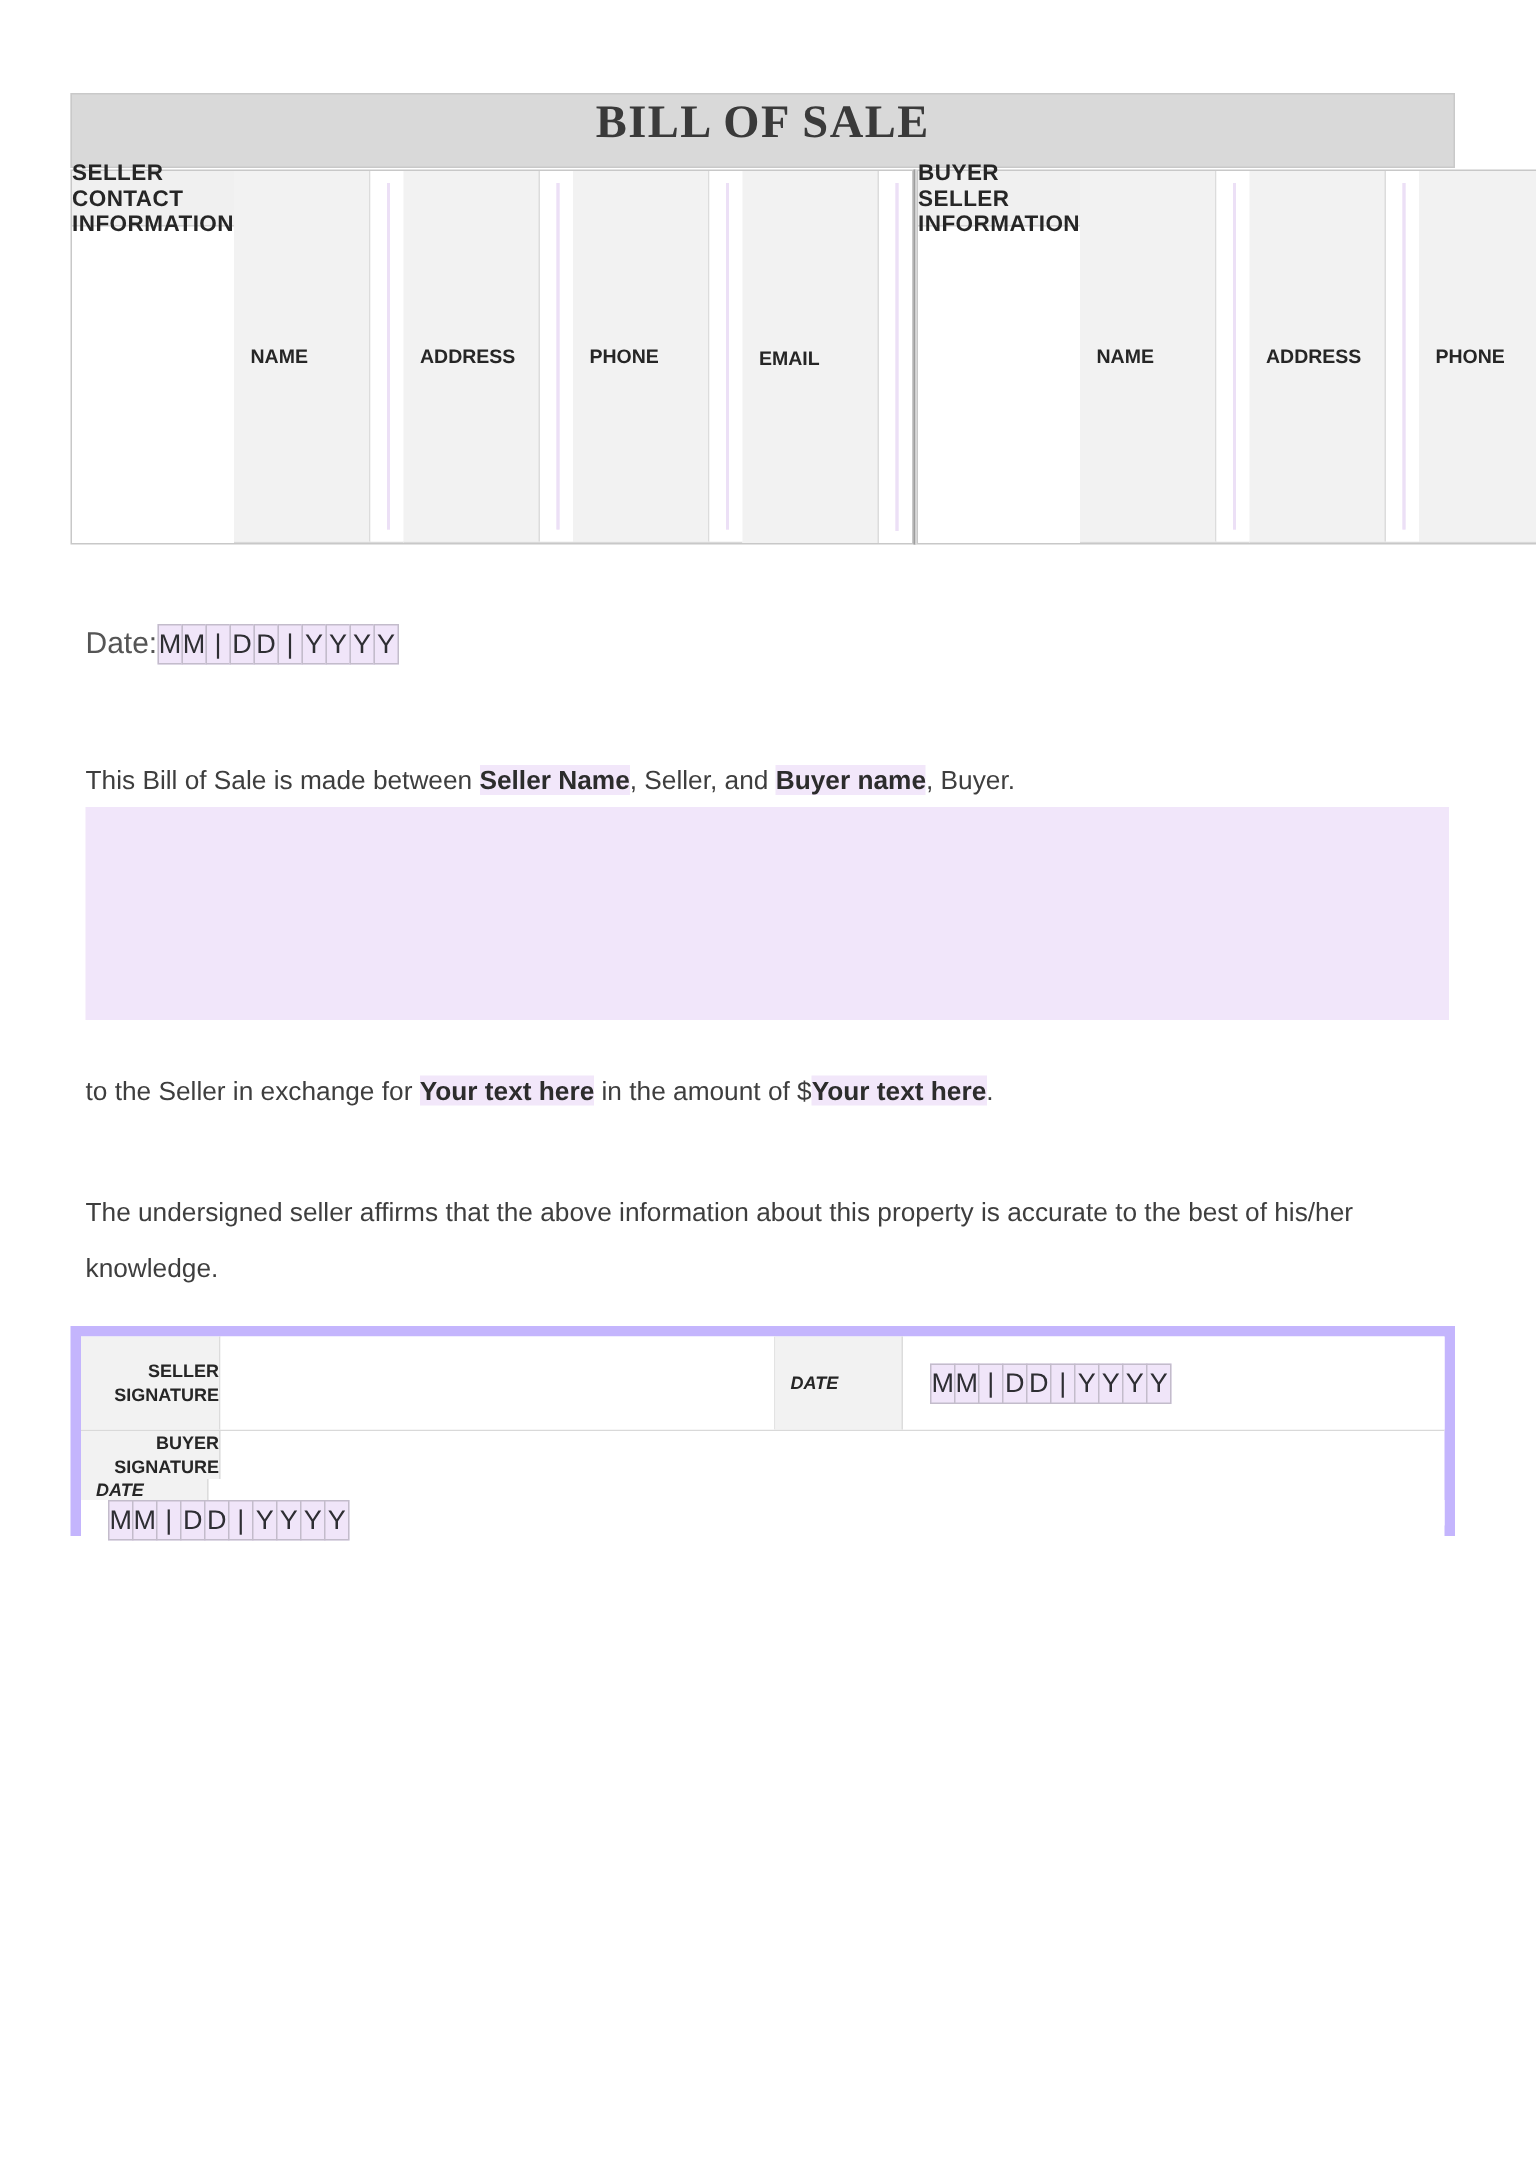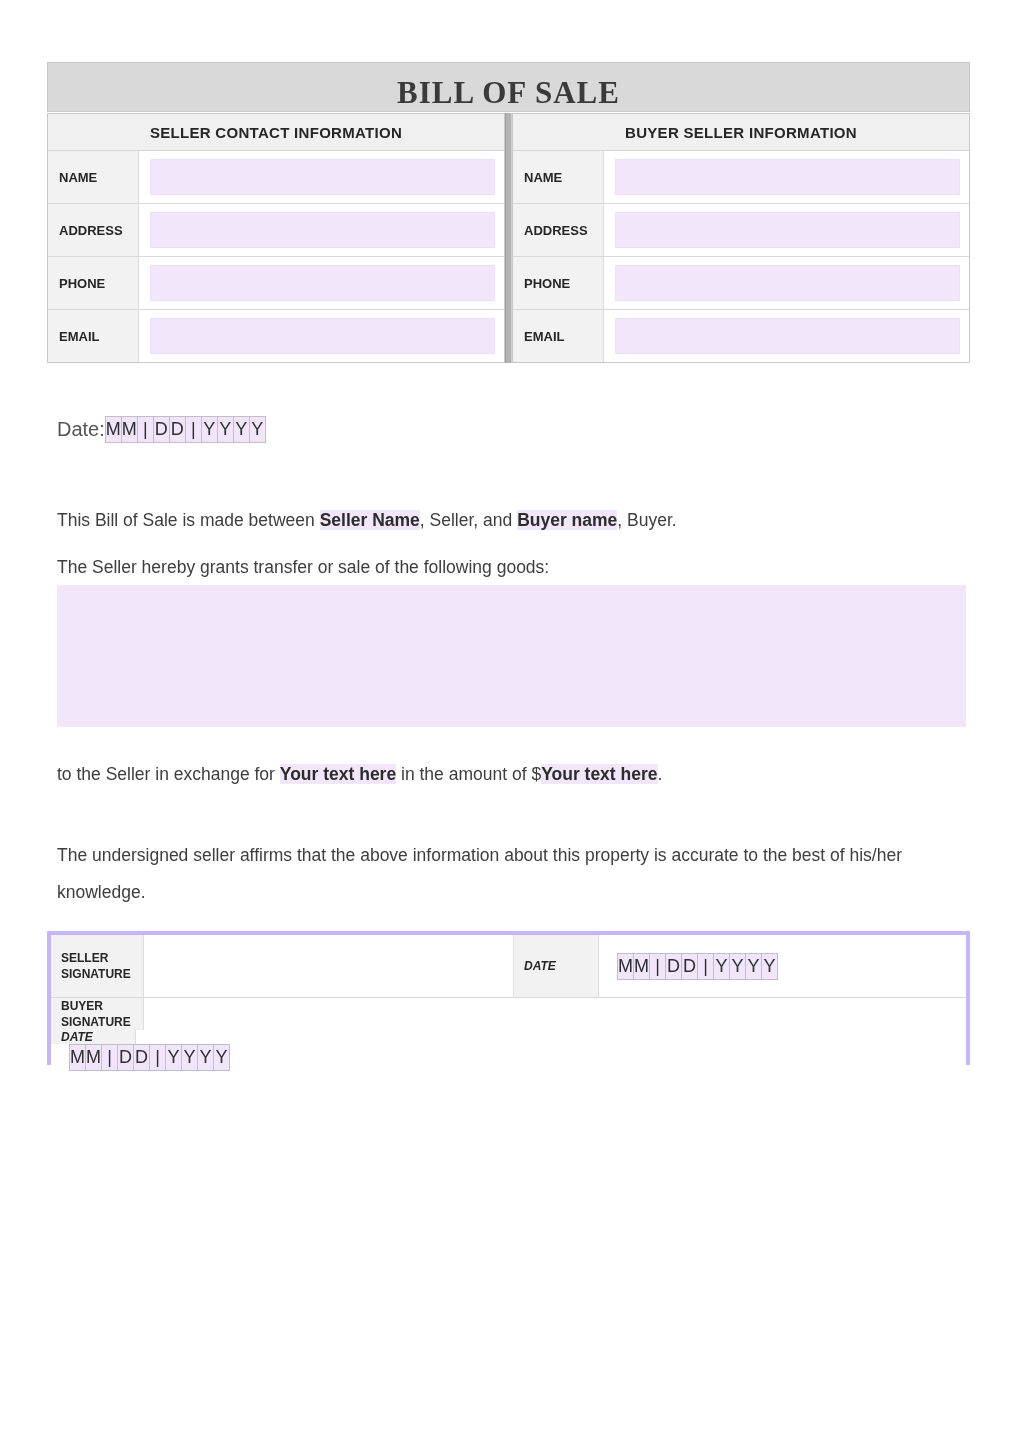--- a/index.html
+++ b/index.html
@@ -12,40 +12,40 @@
     position: relative;
   }
   .page { width: 1024px; height: 1448px; background: #ffffff; }
 
   
   .title-bar {
     margin: 62px 54px 0 47px;
     height: 50px;
     background: #d9d9d9;
     border: 1px solid #c9c9c9;
-    display: flex; align-items: flex-end; justify-content: center;
+    display: flex; align-items: flex-start; justify-content: center;
   }
   .title-bar span {
     font-family: "Liberation Serif", serif;
     font-weight: bold;
     font-size: 31px;
     letter-spacing: 1px;
     color: #3a3a3a;
   }
 
   
   .contact-section {
     margin: 1px 54px 0 47px;
     display: flex;
     height: 250px;
   }
   .contact-table {
     flex: 1;
     border: 1px solid #c8c8c8;
-    display: flex; flex-direction: column;
+    display: flex; 
     background: #ffffff;
   }
   .table-divider { width: 7px; background: #b3b3b3; border-left: 1px solid #9e9e9e; border-right: 1px solid #cfcfcf; }
   .contact-header {
     height: 37px;
     background: #f0f0f0;
     border-bottom: 1px solid #d4d4d4;
     display: flex; align-items: center; justify-content: center;
     font-weight: bold; font-size: 15px; color: #262626;
     letter-spacing: 0.3px;
@@ -103,21 +103,22 @@
     background: #f1e6fa;
     cursor: text;
   }
   .p-exchange { margin-top: 30px; }
   .p-affirm1  { margin-top: 45px; line-height: 37px; margin-right: 62px; }
   .p-affirm2  { margin-top: 0;    line-height: 37px; margin-right: 62px; }
 
   
   .sig-table {
     margin: 20px 54px 0 47px;
-    border: 4px solid #c4b5fd;
+    border: 7px solid #c4b5fd;
+    text-align: right;
   }
   .sig-row { display: flex; height: 63px; border-bottom: 1px solid #d9d9d9; }
   .sig-row:last-child { border-bottom: none; flex-direction: column; }
   .sig-label {
     width: 93px;
     background: #f2f2f2;
     border-right: 1px solid #dcdcdc;
     display: flex; align-items: center;
     padding-left: 10px;
     font-weight: bold; font-size: 12px; color: #262626;
@@ -215,21 +216,20 @@
         <span class="char-box">|</span>
         <span class="char-box">Y</span>
         <span class="char-box">Y</span>
         <span class="char-box">Y</span>
         <span class="char-box">Y</span>
       </span>
   </div>
 
   <p class="body p-intro"><span>This Bill of Sale is made between </span><span class="hl b">Seller Name</span><span>, Seller, and </span><span class="hl b">Buyer name</span><span>, Buyer.</span></p>
 
-  <p class="body p-goods">The Seller hereby grants transfer or sale of the following goods:</p>
 
   <div class="goods-box"></div>
 
   <p class="body p-exchange"><span>to the Seller in exchange for </span><span class="hl b">Your text here</span><span> in the amount of $</span><span class="hl b">Your text here</span><span>.</span></p>
 
   <p class="body p-affirm1">The undersigned seller affirms that the above information about this property is accurate to the best of his/her knowledge.</p>
 
   <div class="sig-table">
     <div class="sig-row">
       <div class="sig-label">SELLER SIGNATURE</div>

